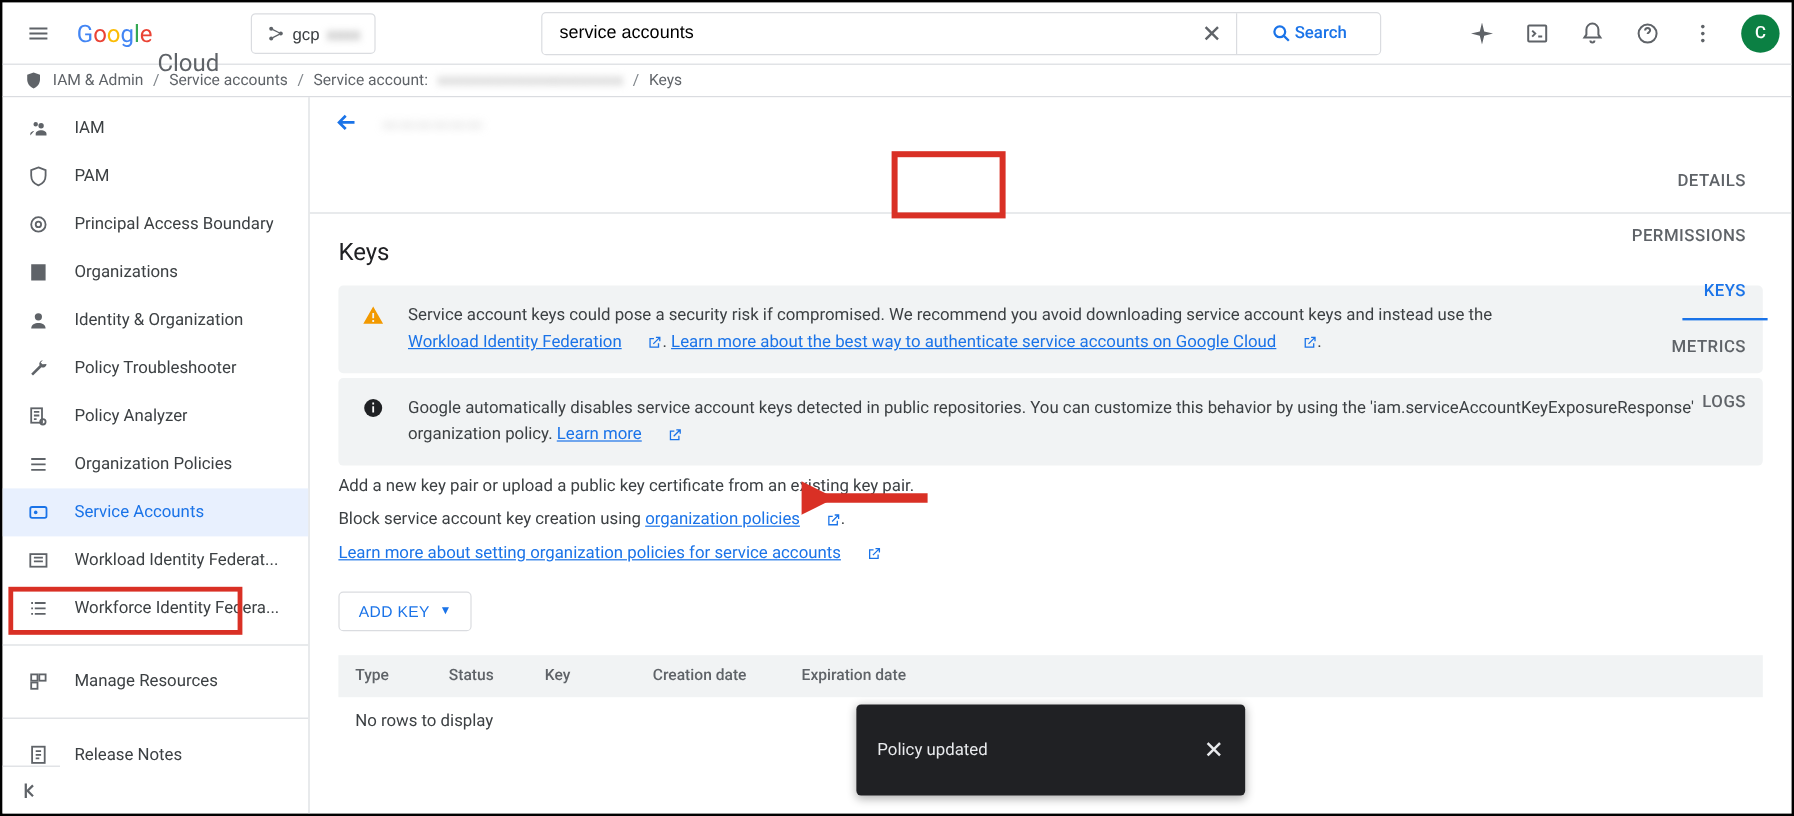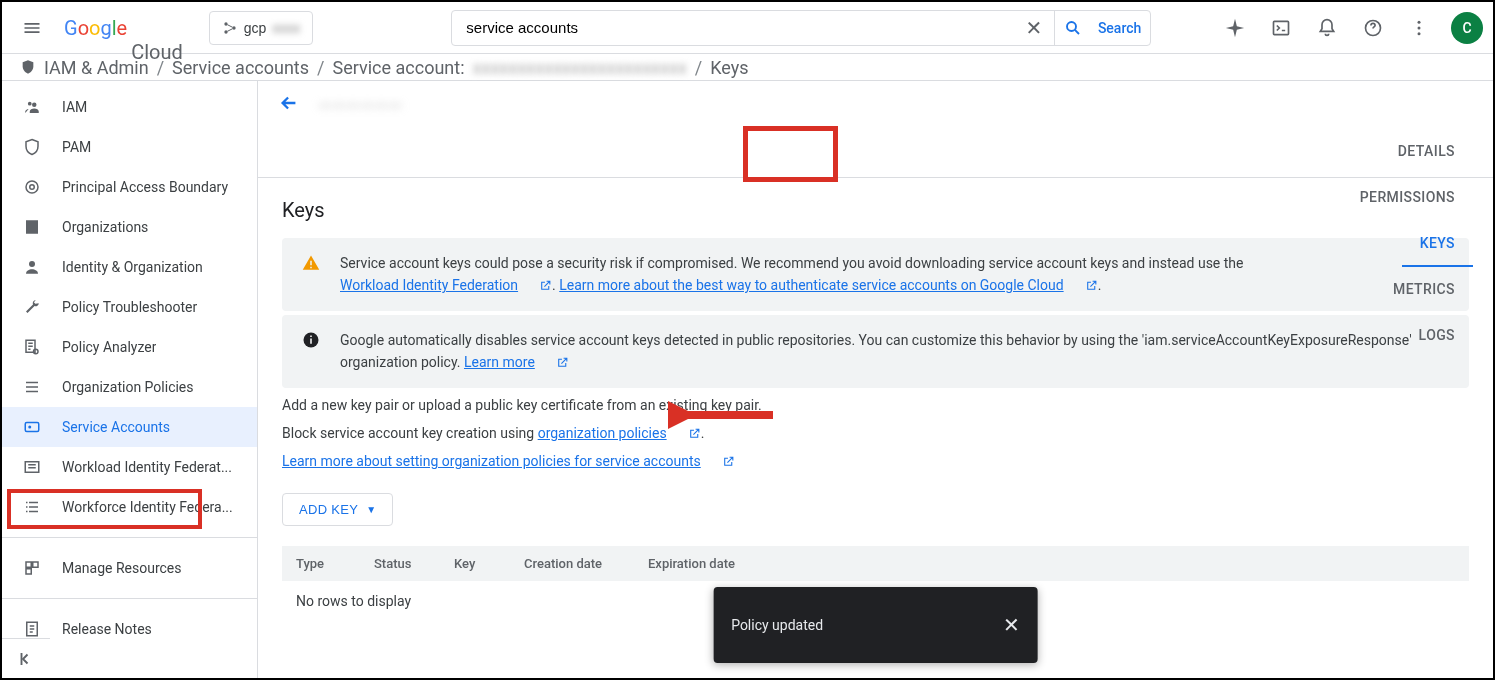--- a/index.html
+++ b/index.html
@@ -9,27 +9,27 @@
 .topbar { height: 52px; display: flex; align-items: center; padding: 0 10px; border-bottom: 1px solid #dadce0; gap: 8px; }
 .hamburger { width: 40px; height: 40px; display:flex; align-items:center; justify-content:center; border-radius: 50%; cursor:pointer; color:#5f6368;}
 .logo { display:flex; align-items:center; gap:4px; font-size: 20px; margin-left: 4px;}
 .logo .g { font-weight: 400; }
 .logo .cloud { color:#5f6368; font-weight:400;margin-top:48px;}
 .proj-btn { display:flex; align-items:center; gap:6px; height:34px; padding: 0 12px; border:1px solid #dadce0; border-radius:4px; margin-left:18px; cursor:pointer; background:#fff; font-size:14px; color:#3c4043;}
 .proj-btn .blur { filter: blur(3px); color:#888;}
 .search-wrap { display:flex; align-items:center; margin-left: 130px; border:1px solid #dadce0; border-radius:4px; height:36px; width: 700px; }
 .search-input { flex:1; border:none; padding:0 14px; font-size:15px; outline:none; background:transparent;}
 .search-close { width:40px; color:#5f6368; text-align:center; font-size:20px; cursor:pointer;}
-.search-btn { display:flex; align-items:center; gap:16px; color:#1a73e8; font-weight:500; padding:0 9px; height:100%; border-left:1px solid #dadce0; cursor:pointer;}
+.search-btn { display:flex; align-items:center; gap:2px; color:#1a73e8; font-weight:500; padding:0 28px; height:100%; border-left:1px solid #dadce0; cursor:pointer;}
 .topbar-right { margin-left:auto; display:flex; align-items:center; gap: 6px;}
 .ticon { width:40px; height:40px; display:flex; align-items:center; justify-content:center; color:#5f6368; border-radius:50%; cursor:pointer;}
 .avatar { width:32px; height:32px; border-radius:50%; background:#0b8043; color:#fff; display:flex; align-items:center; justify-content:center; font-weight:500; margin-left:6px; cursor:pointer;}
 
 
-.breadcrumb { height:27px; display:flex; align-items:center; padding: 0 18px; border-bottom:1px solid #dadce0; font-size:18px; color:#5f6368; gap:8px;}
+.breadcrumb { height:27px; display:flex; align-items:center; padding: 0 18px; border-bottom:1px solid #dadce0; font-size:13px; color:#5f6368; gap:8px;}
 .breadcrumb .bc { cursor:pointer; }
 .breadcrumb .sep { color:#80868b;}
 .breadcrumb .blur { filter: blur(3px); color:#aaa;}
 
 
 .main { display:flex; height: calc(100% - 79px); }
 .sidebar { width: 256px; border-right:1px solid #dadce0; padding-top: 6px; overflow-y:auto; position:relative;}
 .sidebar::-webkit-scrollbar { width:8px; }
 .side-item { display:flex; align-items:center; height:40px; padding: 0 20px; gap:20px; color:#3c4043; cursor:pointer; font-size:14px;}
 .side-item.active { background:#e8f0fe; color:#1a73e8;}
@@ -68,21 +68,21 @@
 .add-key-btn { display:inline-flex; align-items:center; gap:8px; border:1px solid #dadce0; border-radius:4px; padding: 8px 16px; color:#1a73e8; font-weight:500; font-size:13px; letter-spacing:.3px; margin: 14px 0 20px; cursor:pointer; background:#fff;}
 .add-key-btn .drop { font-size:10px;}
 .red-arrow { position:absolute; left:410px; top:317px; pointer-events:none;}
 
 
 .table { width:100%; border:0; }
 .thead { background:#f1f3f4; display:flex; padding: 10px 14px; color:#5f6368; font-weight:500; font-size:13px; gap:28px;}
 .th-type { width:50px;}
 .th-status { width:52px;}
 .th-key { width:42px;}
-.th-cdate { width:96px;}
+.th-cdate { width:96px;margin-left:20px;}
 .th-edate { width:110px;}
 .tbody-empty { padding: 12px 14px; color:#3c4043;}
 
 
 .toast { position:absolute; bottom:15px; left:50%; transform:translateX(-50%); background:#202124; color:#e8eaed; padding: 26px 18px; border-radius:4px; display:flex; align-items:center; gap:180px; box-shadow:0 2px 8px rgba(0,0,0,.3);}
 .toast .tclose { color:#e8eaed; font-size:20px; cursor:pointer;}
 </style>
 </head>
 <body>
 

